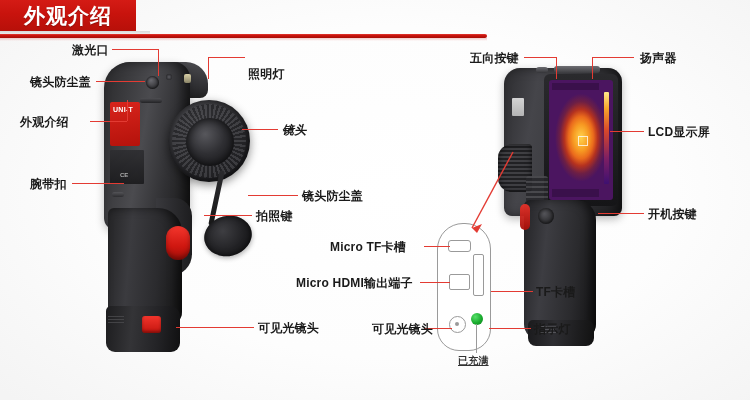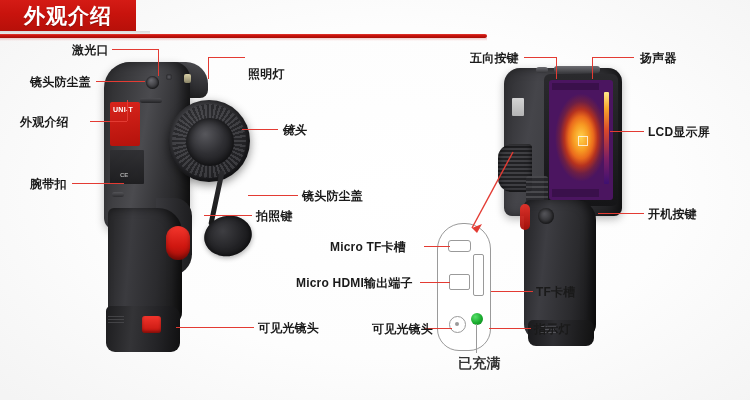--- a/index.html
+++ b/index.html
@@ -40,21 +40,21 @@
     position:absolute;left:0;top:38px;width:487px;height:3px;
     background:linear-gradient(180deg,rgba(200,19,13,.22),rgba(255,255,255,0));
   }
 
   
   .lab{
     position:absolute;white-space:nowrap;
     font-size:12px;font-weight:bold;color:#1a1a1a;
     line-height:1;letter-spacing:.2px;
   }
-  .lab.tiny{font-size:14px;font-weight:bold;color:#333;}
+  .lab.tiny{font-size:10px;font-weight:bold;color:#333;text-decoration:underline;}
 
   
   .ln{position:absolute;background:#e33b33;}
   .ln.h{height:1px;}
   .ln.v{width:1px;}
 
   
   .camL{position:absolute;left:96px;top:58px;width:168px;height:300px;}
   .camL .body{
     position:absolute;left:8px;top:4px;width:86px;height:168px;

